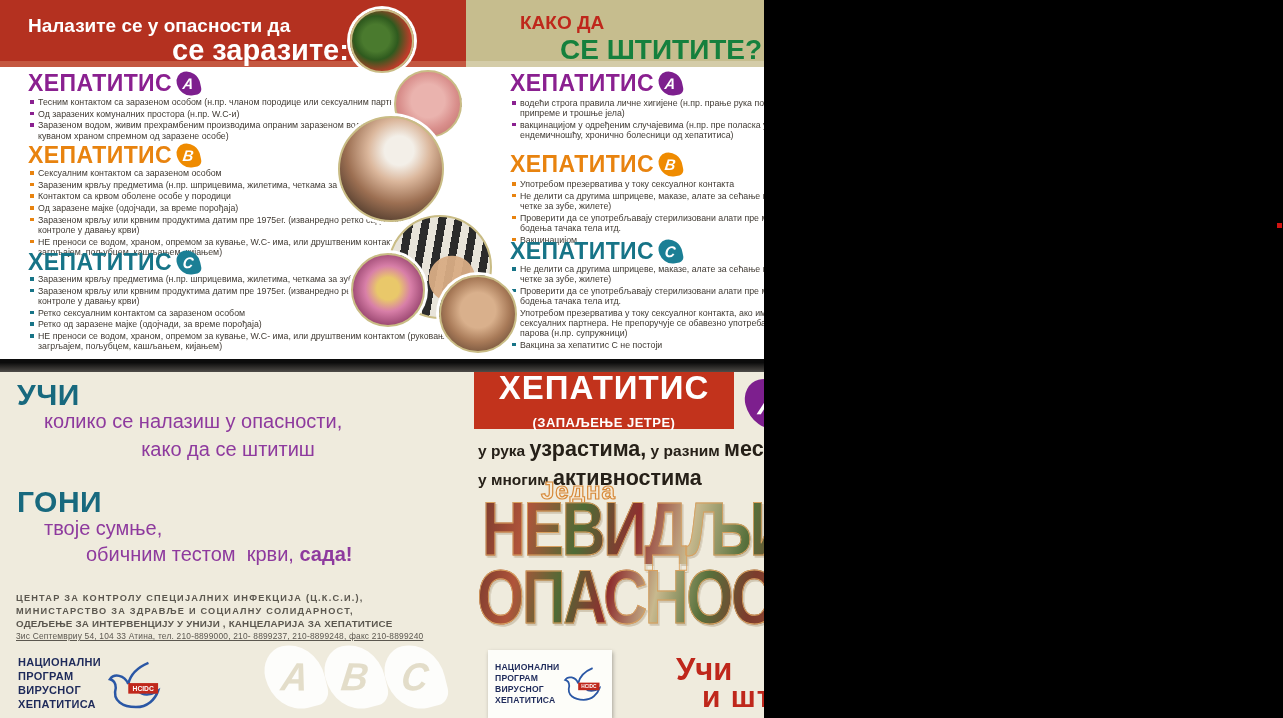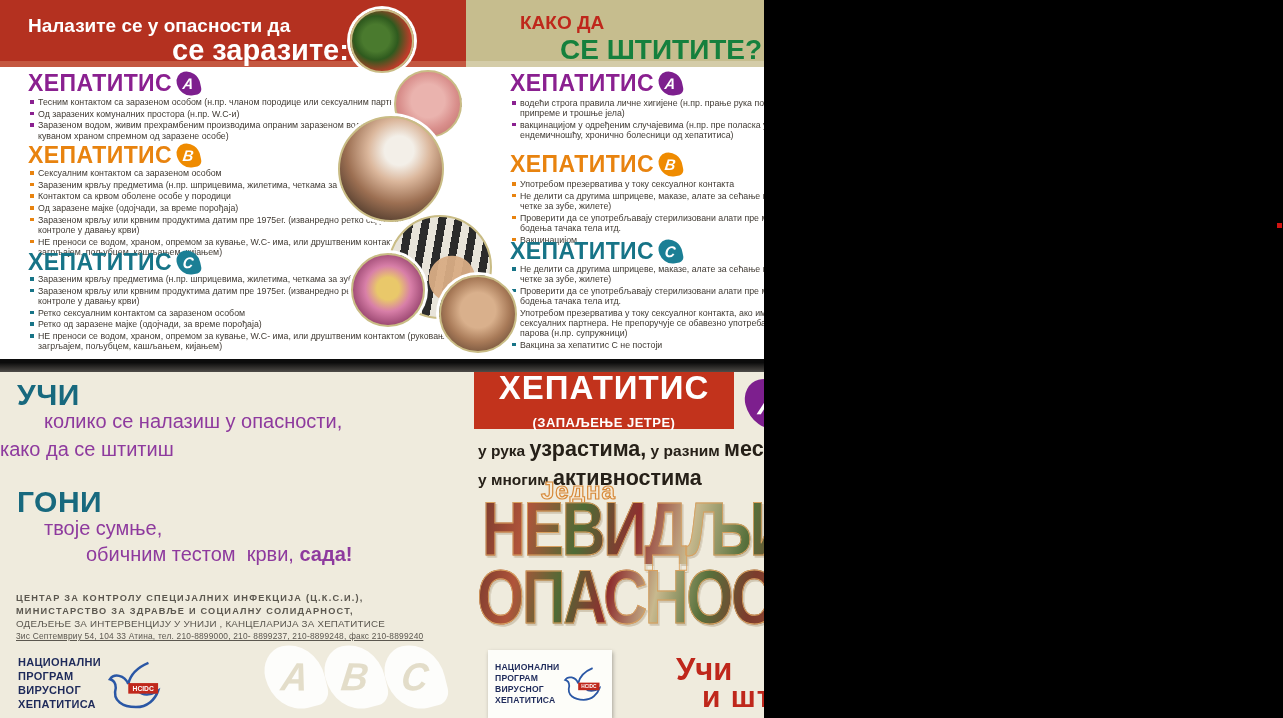--- a/index.html
+++ b/index.html
@@ -46,21 +46,21 @@
   .p-blood{background:radial-gradient(circle at 55% 62%,#6e1020 0 28%,#a0303a 48%,#cfc6e2 72%,#b9b2d6)}
   .p-chef{background:repeating-linear-gradient(95deg,#c23b3b 0 7px,#efe8e0 7px 14px)}
   .p-family{background:radial-gradient(circle at 45% 40%,#caa2d6 0 28%,#8a5aa0 55%,#4a3c5e)}
 
   
   .uchi,.goni{position:absolute;font-size:30px;font-weight:bold;color:#18697e;letter-spacing:.5px}
   .purpline{position:absolute;font-size:20px;color:#8e3a9e}
   .addr{position:absolute;color:#57534b}
   .addr div{white-space:nowrap}
   .addr .a1{font-size:9.2px;letter-spacing:1.2px;margin-bottom:2.5px;font-weight:bold;color:#5b574f}
-  .addr .a2{font-size:9.8px;letter-spacing:.2px;margin-bottom:2px;font-weight:normal;color:#5b574f}
+  .addr .a2{font-size:9.8px;letter-spacing:.2px;margin-bottom:2px;font-weight:bold;color:#5b574f}
   .addr .a3{font-size:8.4px;letter-spacing:.2px;text-decoration:underline;color:#5b574f}
   .program{position:absolute;font-size:11px;font-weight:bold;line-height:1.27;color:#1e2a5a;letter-spacing:.3px}
   .leafwm{position:relative;width:58px;height:66px;background:rgba(255,255,255,.88);border-radius:65% 95% 35% 95%;transform:rotate(-14deg);margin-right:2px}
   .leafwm i{position:absolute;inset:0;display:flex;align-items:center;justify-content:center;font-style:italic;font-weight:bold;font-size:38px;color:#e3ddc9;transform:skew(-8deg) rotate(14deg)}
   .wmrow{position:absolute;display:flex}
 
   
   .redbox{position:absolute;left:474px;top:372px;width:260px;height:57px;background:#c2331c;display:flex;flex-direction:column;align-items:center;justify-content:center}
   .redbox .bt{font-size:33px;font-weight:bold;color:#fff;letter-spacing:1px;line-height:1}
   .redbox .bs{font-size:13px;font-weight:bold;color:#fff;letter-spacing:.5px;margin-top:11px}
@@ -170,21 +170,21 @@
     <div class="photo p-condom" style="left:843px;top:8px;width:84px;height:84px"></div>
     <div class="photo p-blood" style="left:866px;top:87px;width:96px;height:96px"></div>
     <div class="photo p-chef" style="left:893px;top:228px;width:100px;height:100px"></div>
     <div class="photo p-family" style="left:847px;top:293px;width:68px;height:68px"></div>
 
     <div class="abs divider"></div>
     <div class="abs bottom-bg"></div>
 
     <div class="uchi" style="left:17px;top:378px">УЧИ</div>
     <div class="purpline" style="left:44px;top:410px">колико се налазиш у опасности,</div>
-    <div class="purpline" style="left:0;top:438px;width:456px;text-align:left">како да се штитиш</div>
+    <div class="purpline" style="left:0;top:438px;width:456px;text-align:center">како да се штитиш</div>
     <div class="goni" style="left:17px;top:485px">ГОНИ</div>
     <div class="purpline" style="left:44px;top:517px">твоје сумње,</div>
     <div class="purpline" style="left:86px;top:543px;white-space:pre"><span>обичним тестом  крви, </span><b>сада!</b></div>
 
     <div class="addr" style="left:16px;top:593px">
       <div class="a1">ЦЕНТАР ЗА КОНТРОЛУ СПЕЦИЈАЛНИХ ИНФЕКЦИЈА (Ц.К.С.И.),</div>
       <div class="a1">МИНИСТАРСТВО ЗА ЗДРАВЉЕ И СОЦИАЛНУ СОЛИДАРНОСТ,</div>
       <div class="a2">ОДЕЉЕЊЕ ЗА ИНТЕРВЕНЦИЈУ У УНИЈИ , КАНЦЕЛАРИЈА ЗА ХЕПАТИТИСЕ</div>
       <div class="a3">3ис Септемвриу 54, 104 33 Атина, тел. 210-8899000, 210- 8899237, 210-8899248, факс 210-8899240</div>
     </div>

